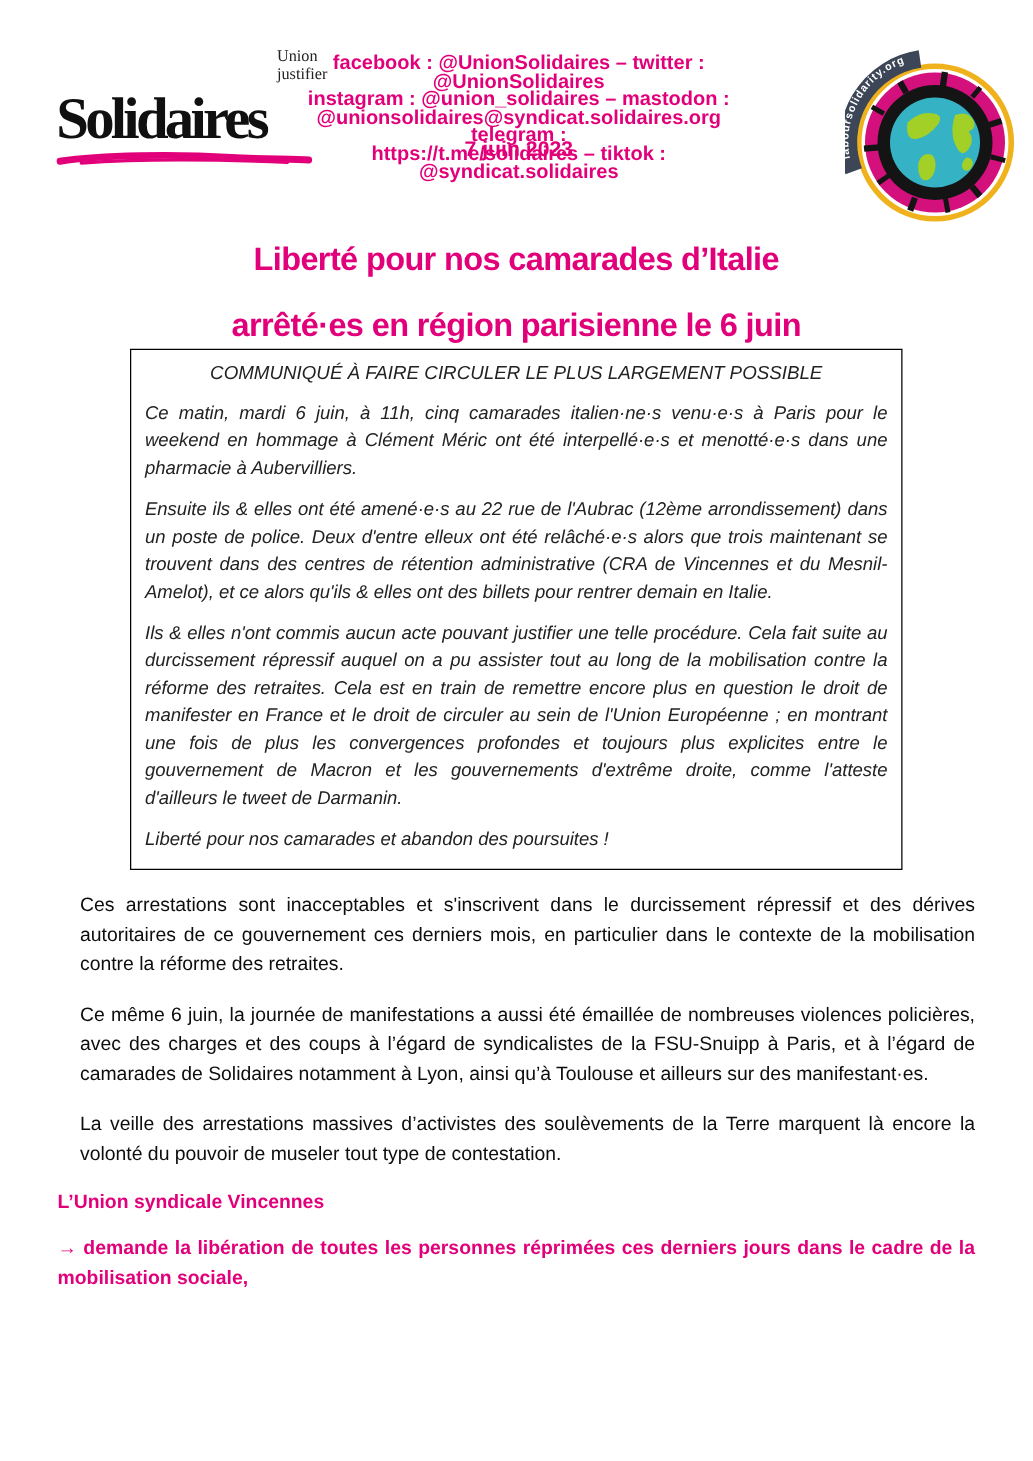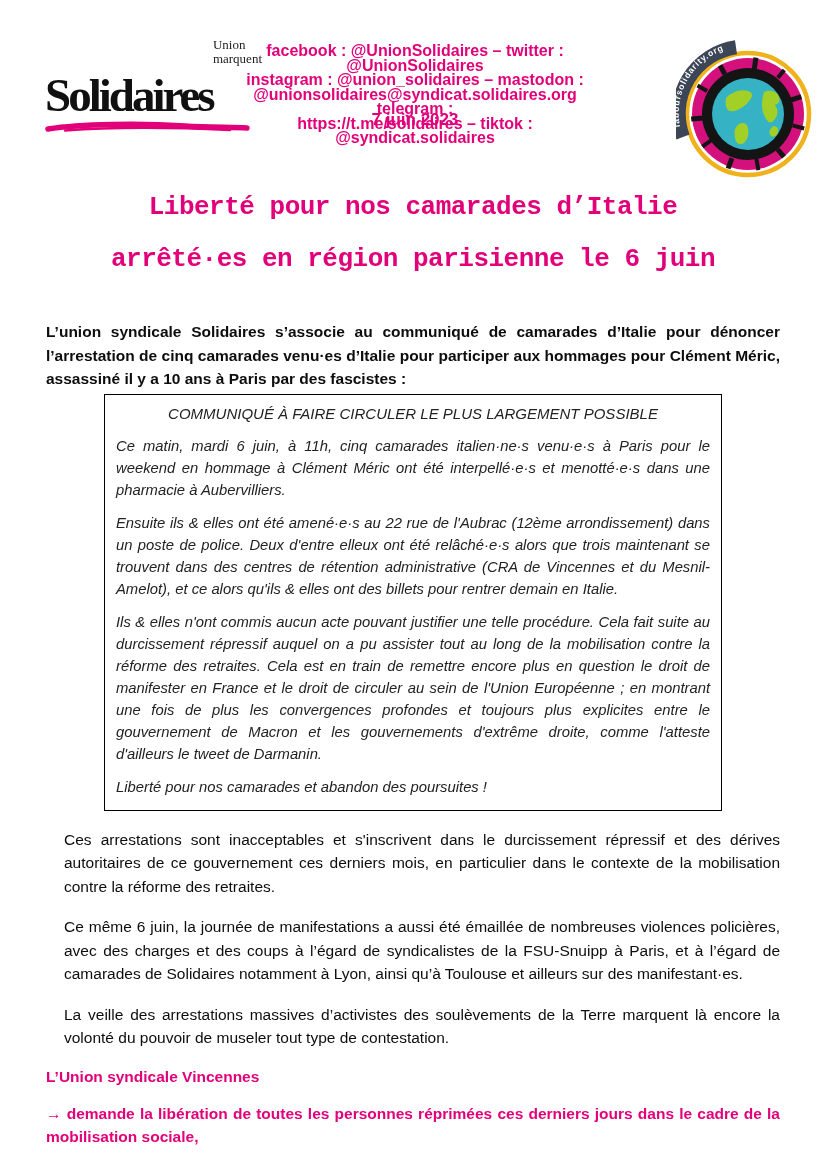--- a/index.html
+++ b/index.html
@@ -33,21 +33,21 @@
     position:absolute;left:235px;top:110px;width:360px;
     text-align:center;color:#e2007a;font-weight:bold;font-size:17px;
   }
   .globe-badge{position:absolute;right:33px;top:40px;width:140px;height:140px;}
 
   
   .main{position:absolute;left:0;top:0;width:826px;}
   .doc-title{margin-top:192px;text-align:center;color:#e2007a;}
   .doc-title .t-line{
     font-size:26px;font-weight:bold;letter-spacing:-0.5px;
-    font-family:Liberation Mono, monospace;
+    font-family:Liberation Sans, sans-serif;
   }
   .doc-title .t-line + .t-line{margin-top:22px;}
 
   
   .intro{
     margin:46px 46px 0 46px;font-weight:bold;font-size:15.5px;
     line-height:23.5px;text-align:justify;color:#0d0d0d;
   }
 
   
@@ -74,21 +74,21 @@
   }
 </style>
 </head>
 <body>
 
 <div class="page">
 
   <div class="logo-block">
     <span class="logo-subtitle">
       <span>Union</span><br>
-      <span>marquent</span>
+      <span>justifier</span>
     </span>
     <span class="logo-wordmark">Solidaires</span>
     <svg class="logo-underline" width="205" height="12" viewBox="0 0 205 12">
       <path d="M3 8 C 35 3, 95 2, 140 5 C 165 6.5, 190 6, 202 7" stroke="#e2007a" stroke-width="5.5" fill="none" stroke-linecap="round"></path>
       <path d="M20 9.5 C 60 6.5, 120 6, 185 9" stroke="#e2007a" stroke-width="2.5" fill="none" stroke-linecap="round"></path>
     </svg>
   </div>
 
   <div class="social-block">
     <div>facebook : @UnionSolidaires – twitter : @UnionSolidaires</div>
@@ -134,21 +134,20 @@
     </text>
   </svg>
 
   <div class="main">
 
     <div class="doc-title">
       <div class="t-line">Liberté pour nos camarades d’Italie</div>
       <div class="t-line">arrêté·es en région parisienne le 6 juin</div>
     </div>
 
-    <p class="intro">L’union syndicale Solidaires s’associe au communiqué de camarades d’Italie pour dénoncer l’arrestation de cinq camarades venu·es d’Italie pour participer aux hommages pour Clément Méric, assassiné il y a 10 ans à Paris par des fascistes :</p>
 
     <div class="communique-box">
       <div class="communique-heading">COMMUNIQUÉ À FAIRE CIRCULER LE PLUS LARGEMENT POSSIBLE</div>
       <p>Ce matin, mardi 6 juin, à 11h, cinq camarades italien·ne·s venu·e·s à Paris pour le weekend en hommage à Clément Méric ont été interpellé·e·s et menotté·e·s dans une pharmacie à Aubervilliers.</p>
       <p>Ensuite ils &amp; elles ont été amené·e·s au 22 rue de l'Aubrac (12ème arrondissement) dans un poste de police. Deux d'entre elleux ont été relâché·e·s alors que trois maintenant se trouvent dans des centres de rétention administrative (CRA de Vincennes et du Mesnil-Amelot), et ce alors qu'ils &amp; elles ont des billets pour rentrer demain en Italie.</p>
       <p>Ils &amp; elles n'ont commis aucun acte pouvant justifier une telle procédure. Cela fait suite au durcissement répressif auquel on a pu assister tout au long de la mobilisation contre la réforme des retraites. Cela est en train de remettre encore plus en question le droit de manifester en France et le droit de circuler au sein de l'Union Européenne ; en montrant une fois de plus les convergences profondes et toujours plus explicites entre le gouvernement de Macron et les gouvernements d'extrême droite, comme l'atteste d'ailleurs le tweet de Darmanin.</p>
       <p>Liberté pour nos camarades et abandon des poursuites !</p>
     </div>
 
     <p class="body-par">Ces arrestations sont inacceptables et s'inscrivent dans le durcissement répressif et des dérives autoritaires de ce gouvernement ces derniers mois, en particulier dans le contexte de la mobilisation contre la réforme des retraites.</p>

